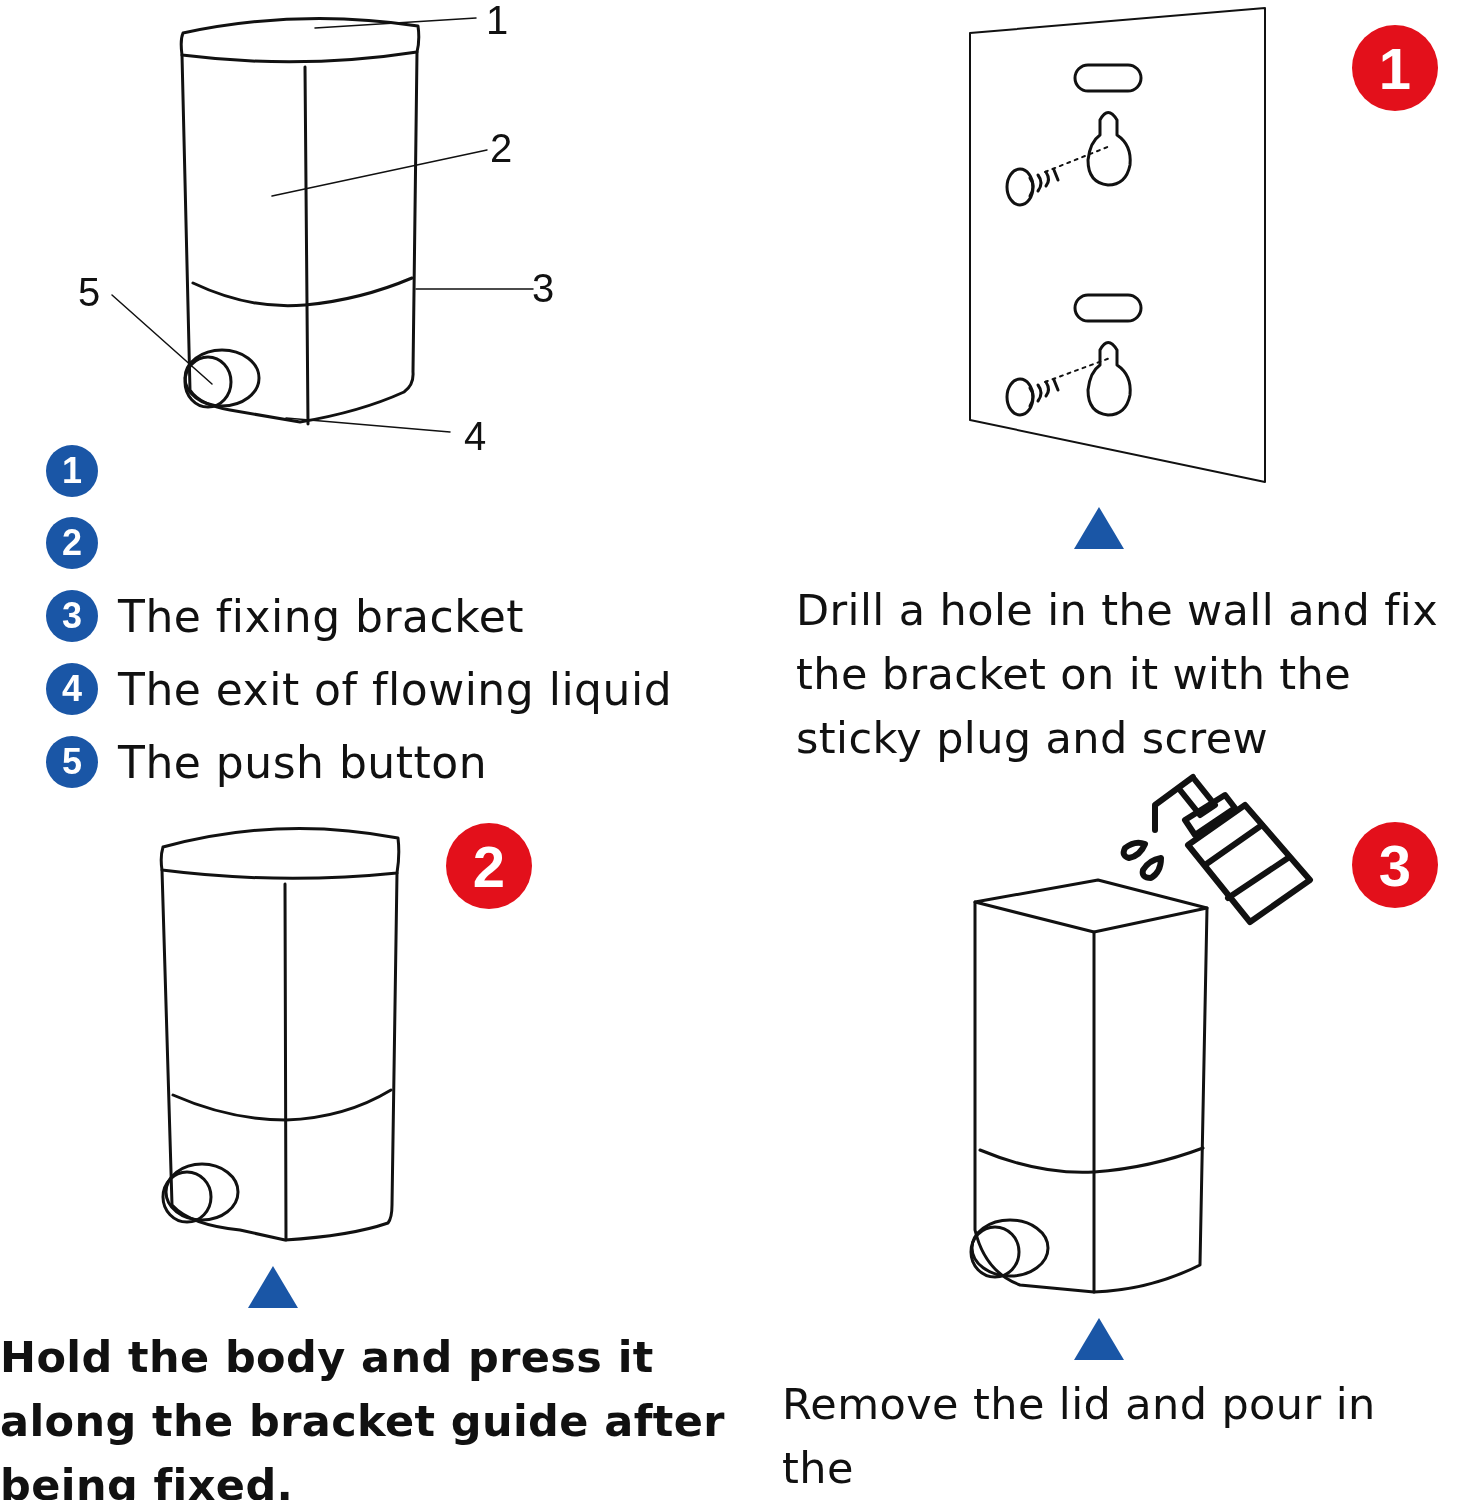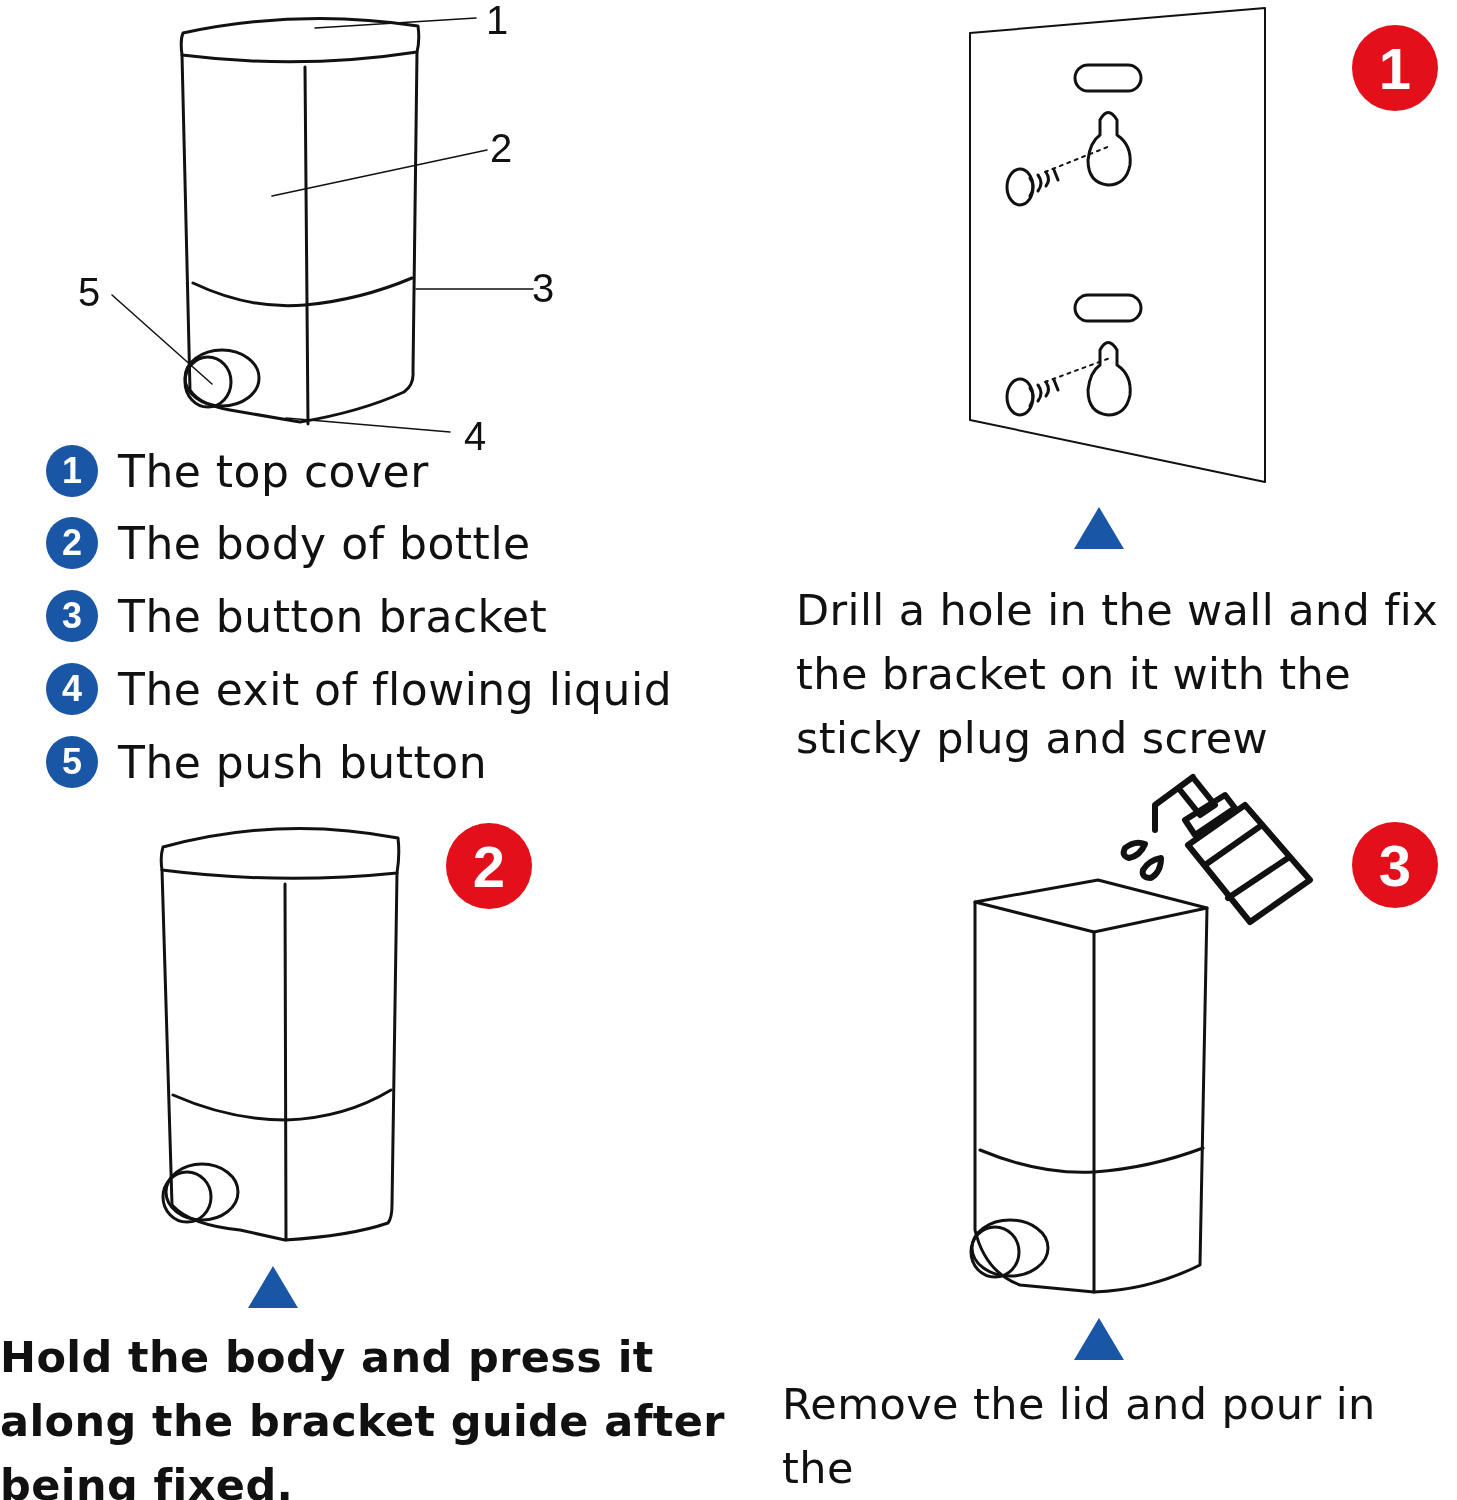--- a/index.html
+++ b/index.html
@@ -78,29 +78,27 @@
 
 <div class="callout" style="left:486px;top:-2px;">1</div>
 <div class="callout" style="left:490px;top:126px;">2</div>
 <div class="callout" style="left:532px;top:266px;">3</div>
 <div class="callout" style="left:464px;top:414px;">4</div>
 <div class="callout" style="left:78px;top:270px;">5</div>
 
 <div>
   <div class="part-row" style="top:443px;">
     <div class="badge-blue">1</div>
-    <div class="part-label">The top cover</div>
   </div>
   <div class="part-row" style="top:515px;">
     <div class="badge-blue">2</div>
-    <div class="part-label">The body of bottle</div>
   </div>
   <div class="part-row" style="top:588px;">
     <div class="badge-blue">3</div>
-    <div class="part-label">The button bracket</div>
+    <div class="part-label">The fixing bracket</div>
   </div>
   <div class="part-row" style="top:661px;">
     <div class="badge-blue">4</div>
     <div class="part-label">The exit of flowing liquid</div>
   </div>
   <div class="part-row" style="top:734px;">
     <div class="badge-blue">5</div>
     <div class="part-label">The push button</div>
   </div>
 </div>

